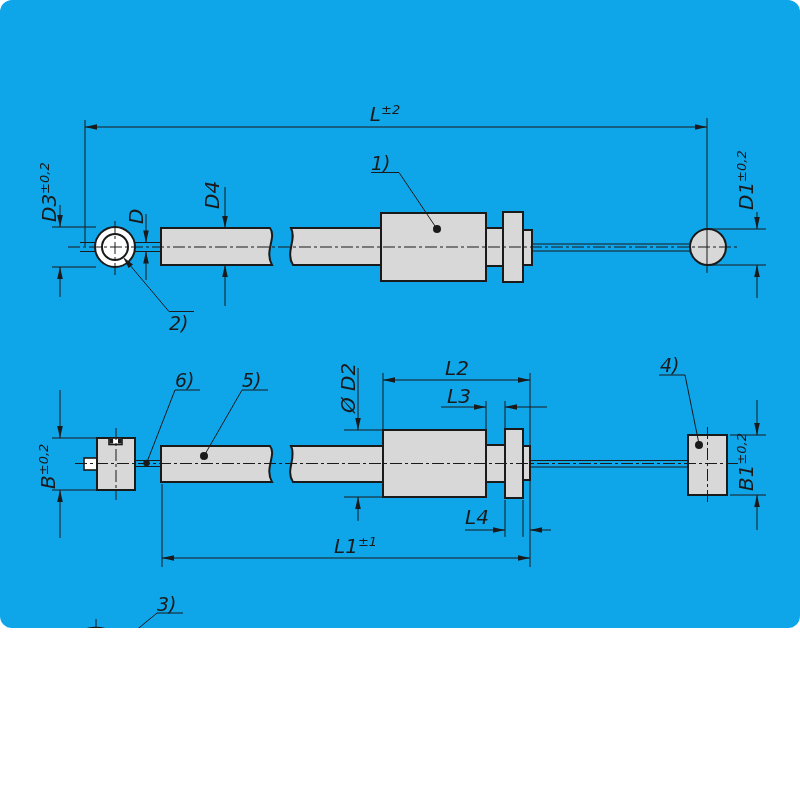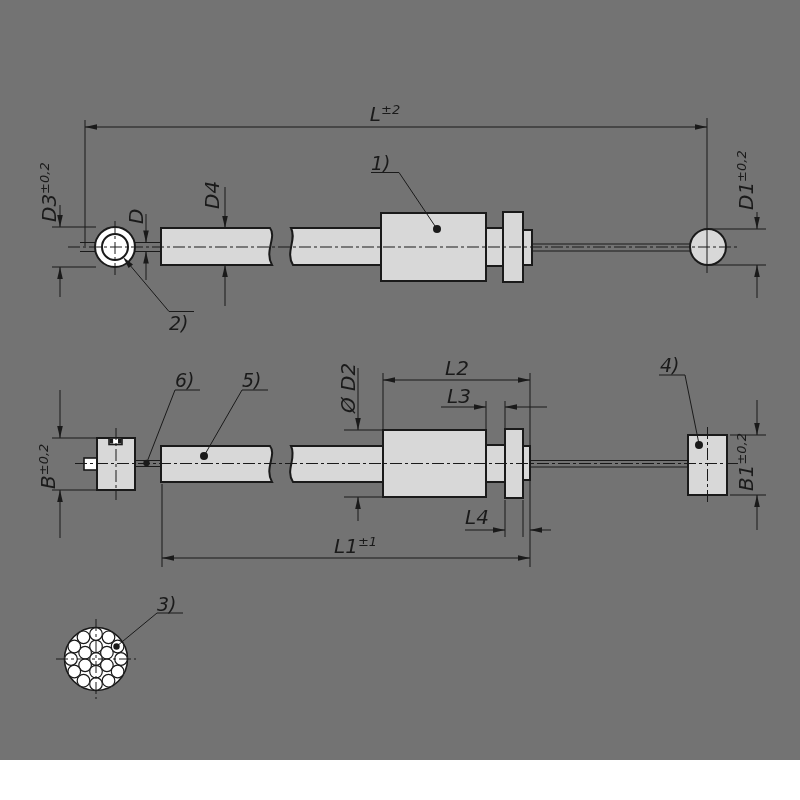--- a/index.html
+++ b/index.html
@@ -1,16 +1,16 @@
 <!DOCTYPE html>
 <html><head>
 <meta charset="utf-8">
 <style>
   html,body{margin:0;padding:0;background:#ffffff;}
-  .stage{position:relative;width:800px;height:760px;background:#737373;overflow:hidden;}
+  .stage{position:relative;width:800px;height:628px;background:#0ea5e9;overflow:hidden;border-radius:12px;}
   svg{display:block;}
   svg text{font-family:"DejaVu Sans","Liberation Sans",sans-serif;font-style:italic;fill:#1a1a1a;}
   .dim{font-size:20px;}
   .sup{font-size:13px;}
   .callout{font-size:19px;}
   .thin{stroke:#1a1a1a;stroke-width:1;fill:none;}
   .part{fill:#d8d8d8;stroke:#1a1a1a;stroke-width:2;}
   .wpart{fill:#ffffff;stroke:#1a1a1a;stroke-width:1.6;}
   .cl{stroke:#1a1a1a;stroke-width:1;fill:none;stroke-dasharray:12 3 3 3;}
   .arr{fill:#1a1a1a;stroke:none;}

